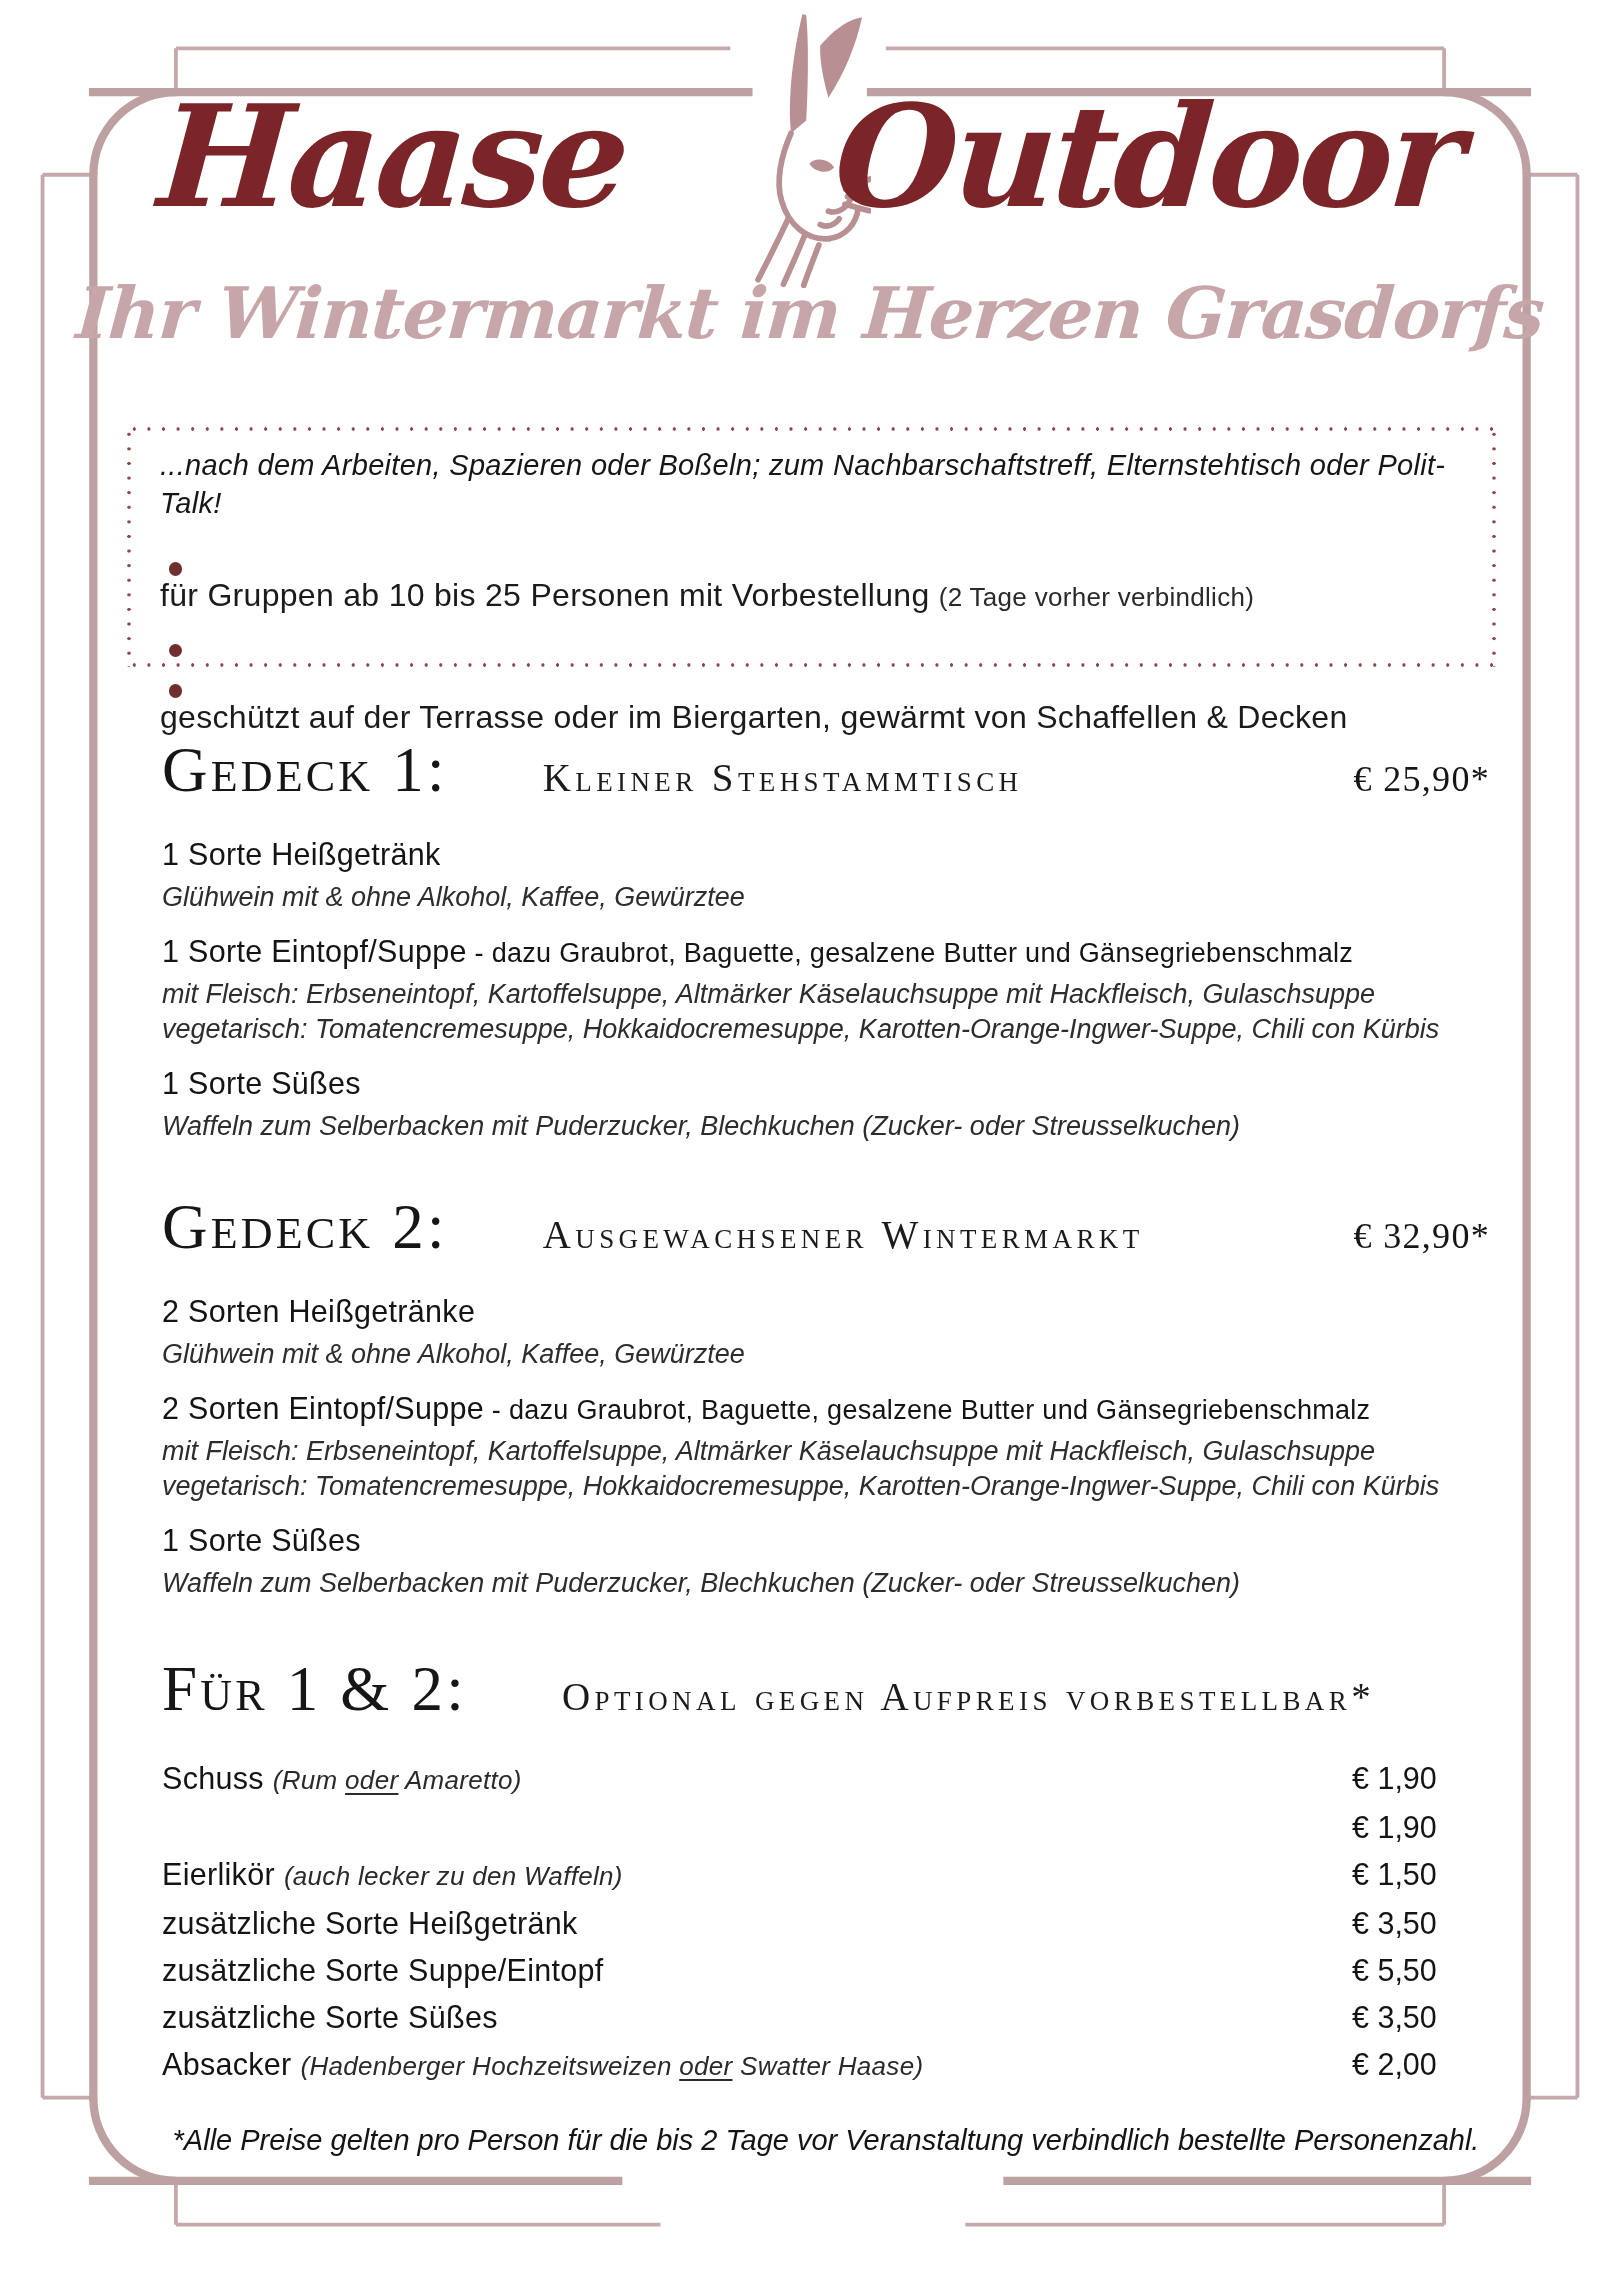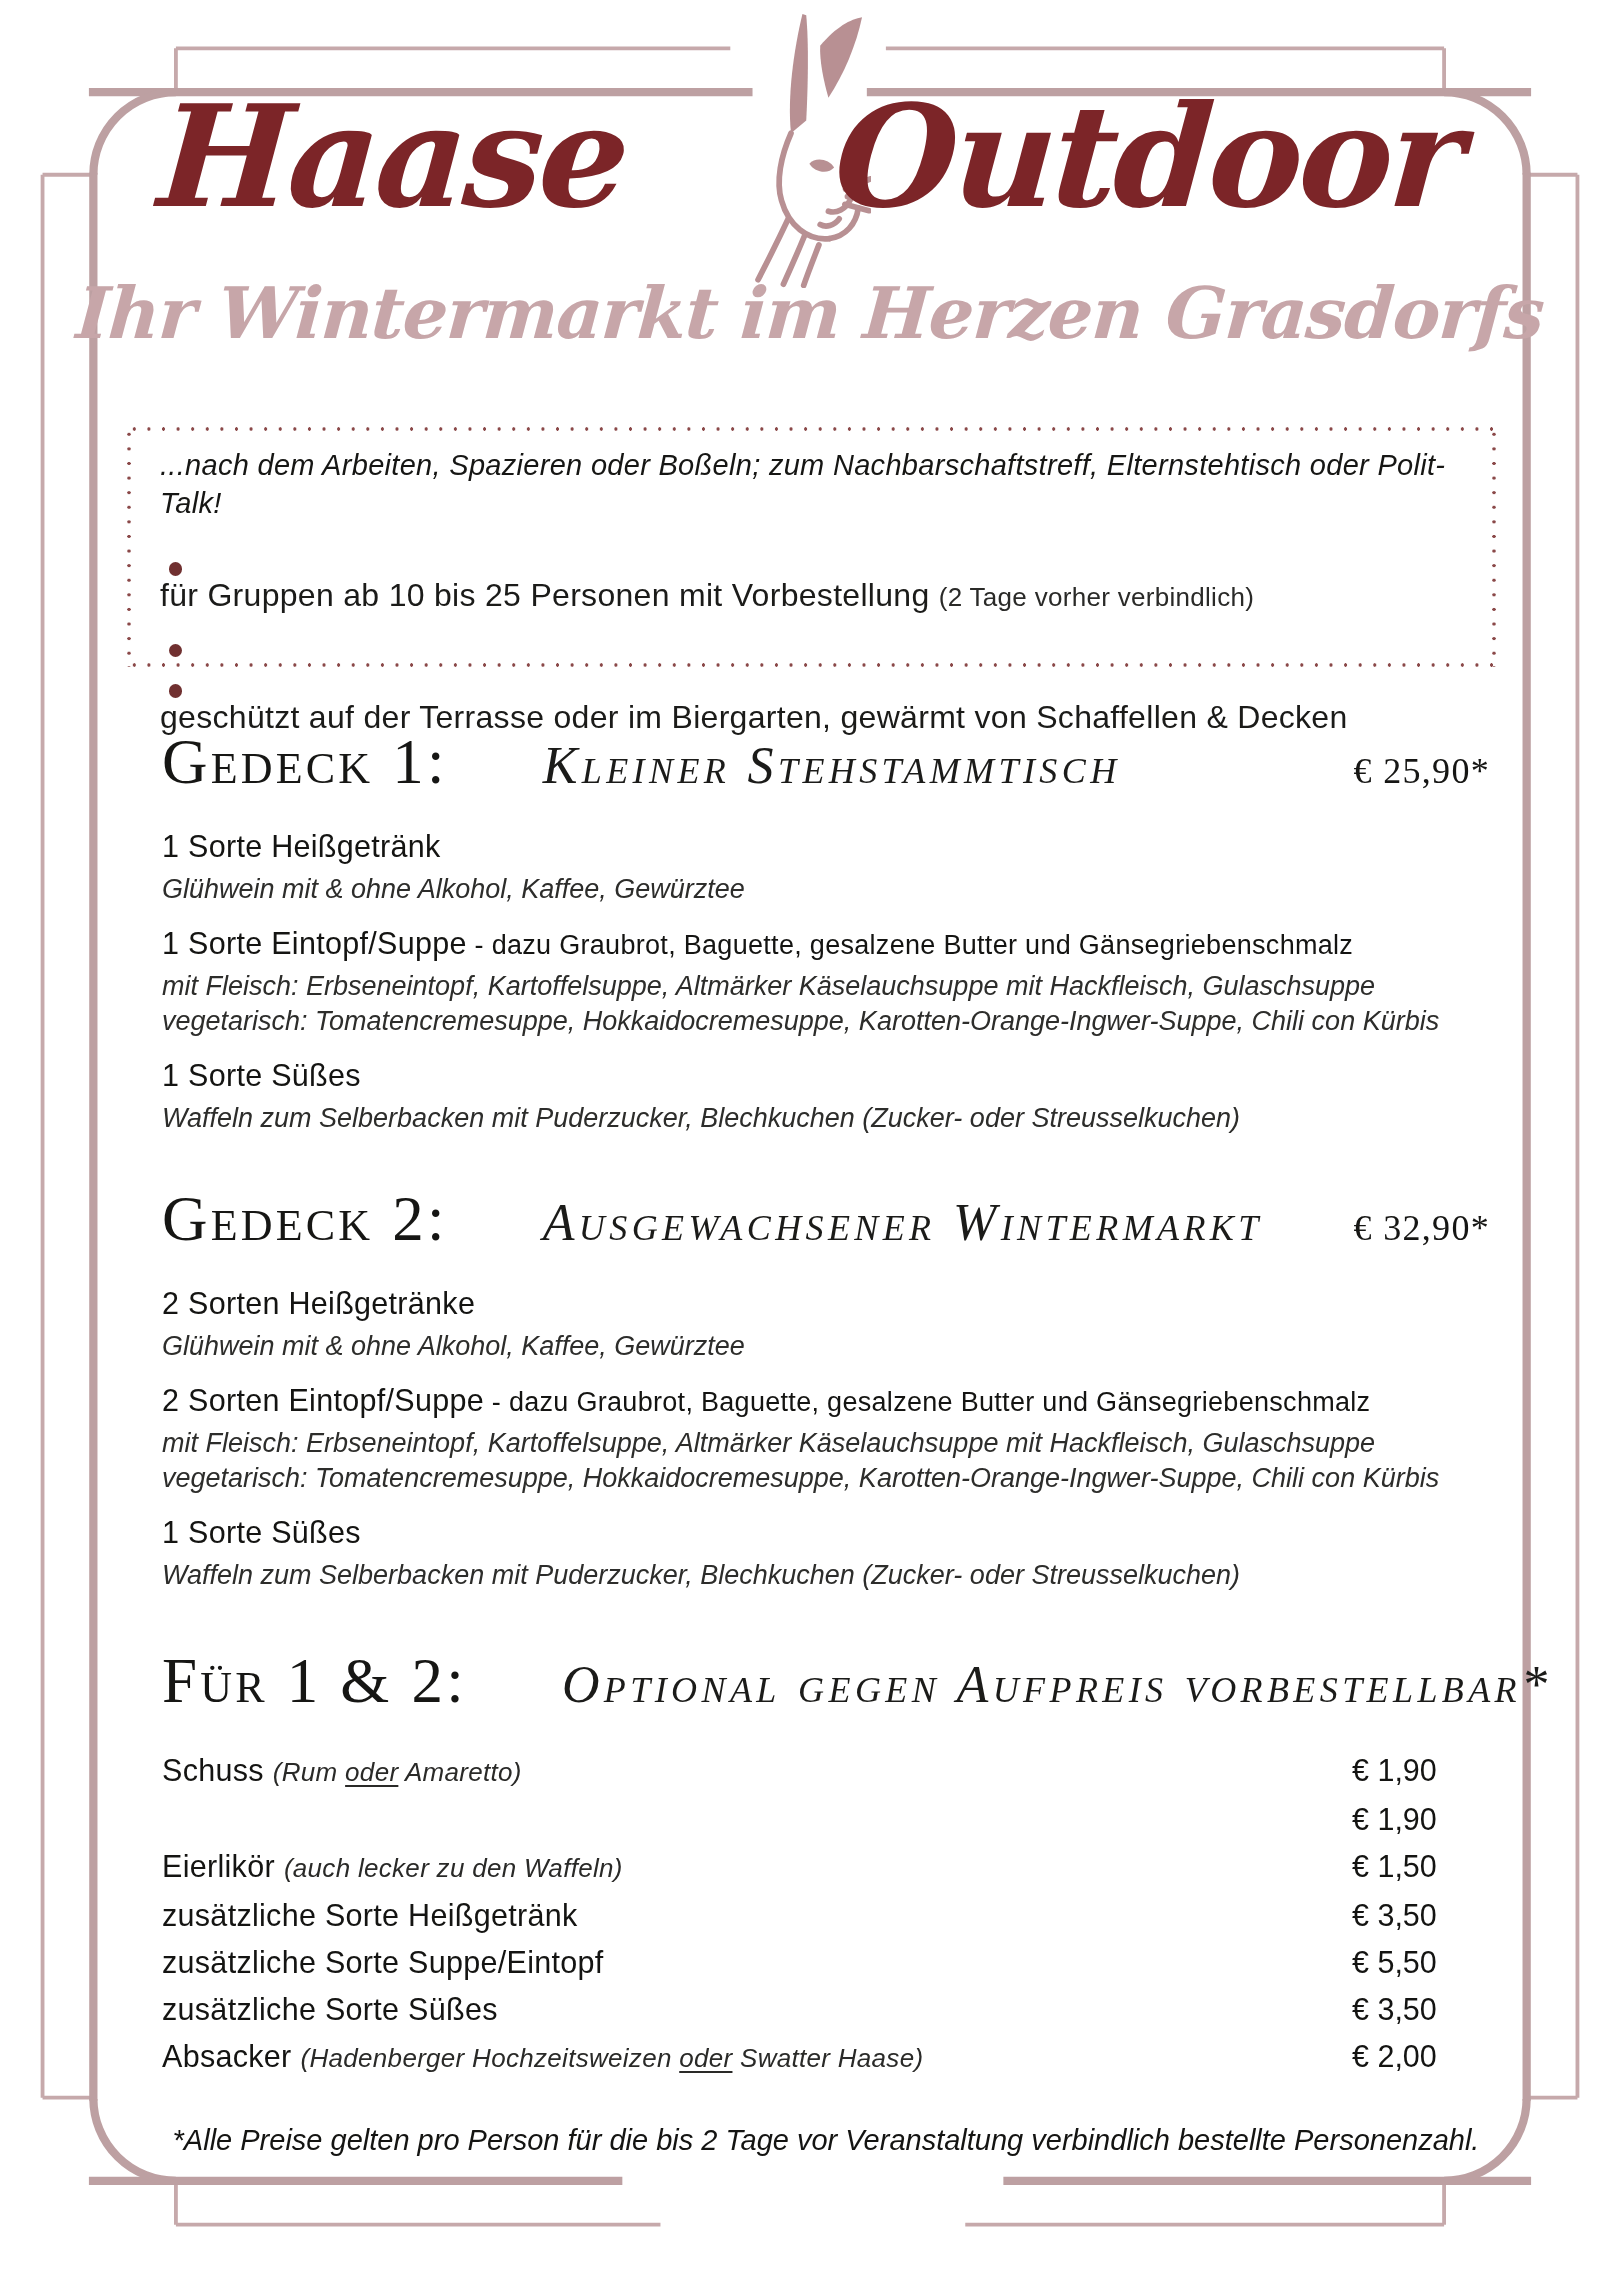--- a/index.html
+++ b/index.html
@@ -43,22 +43,22 @@
     margin-bottom:27px;color:#161614;
   }
   .bullet-row{display:flex;align-items:flex-start;margin-bottom:14px;line-height:39px;flex-direction:column;}
   .bullet-dot{flex:0 0 auto;width:13.3px;height:13.3px;border-radius:50%;background:#703030;margin:13.3px 21.6px 0 9px;}
   .bullet-text{font-size:32px;color:#1b1b19;letter-spacing:0.3px;}
   .bullet-note{font-size:26px;color:#2a2a28;}
 
   
   .section{position:absolute;left:162px;width:1328px;}
   .sec-head{display:flex;align-items:baseline;font-family:"Liberation Serif", serif;}
-  .sec-name{font-variant:small-caps;font-size:63px;line-height:1.05;letter-spacing:3.2px;color:#161614;white-space:nowrap;}
-  .sec-sub{font-variant:small-caps;font-style:italic;font-size:52px;line-height:1;letter-spacing:4.4px;color:#1b1b19;margin-left:95px;white-space:nowrap;}
+  .sec-name{font-variant:small-caps;font-size:63px;line-height:1.05;letter-spacing:3.2px;color:#161614;white-space:nowrap;margin-top:8px;}
+  .sec-sub{font-variant:small-caps;font-size:39px;line-height:1;letter-spacing:4.4px;color:#1b1b19;margin-left:95px;white-space:nowrap;}
   .sec-price{margin-left:auto;font-size:36px;letter-spacing:1.3px;color:#161614;white-space:nowrap;}
   .sec-body{margin-top:33px;}
   .item{margin-bottom:18px;}
   .item-label{font-size:30.5px;line-height:37px;margin-bottom:5.1px;color:#141412;letter-spacing:0.3px;}
   .item-suffix{font-size:27px;}
   .item-detail{font-style:italic;font-size:27px;line-height:35px;color:#2d2d2b;}
 
   
   .price-row{display:flex;align-items:baseline;line-height:47px;}
   .row-label{font-size:30.5px;color:#141412;letter-spacing:0.3px;}

